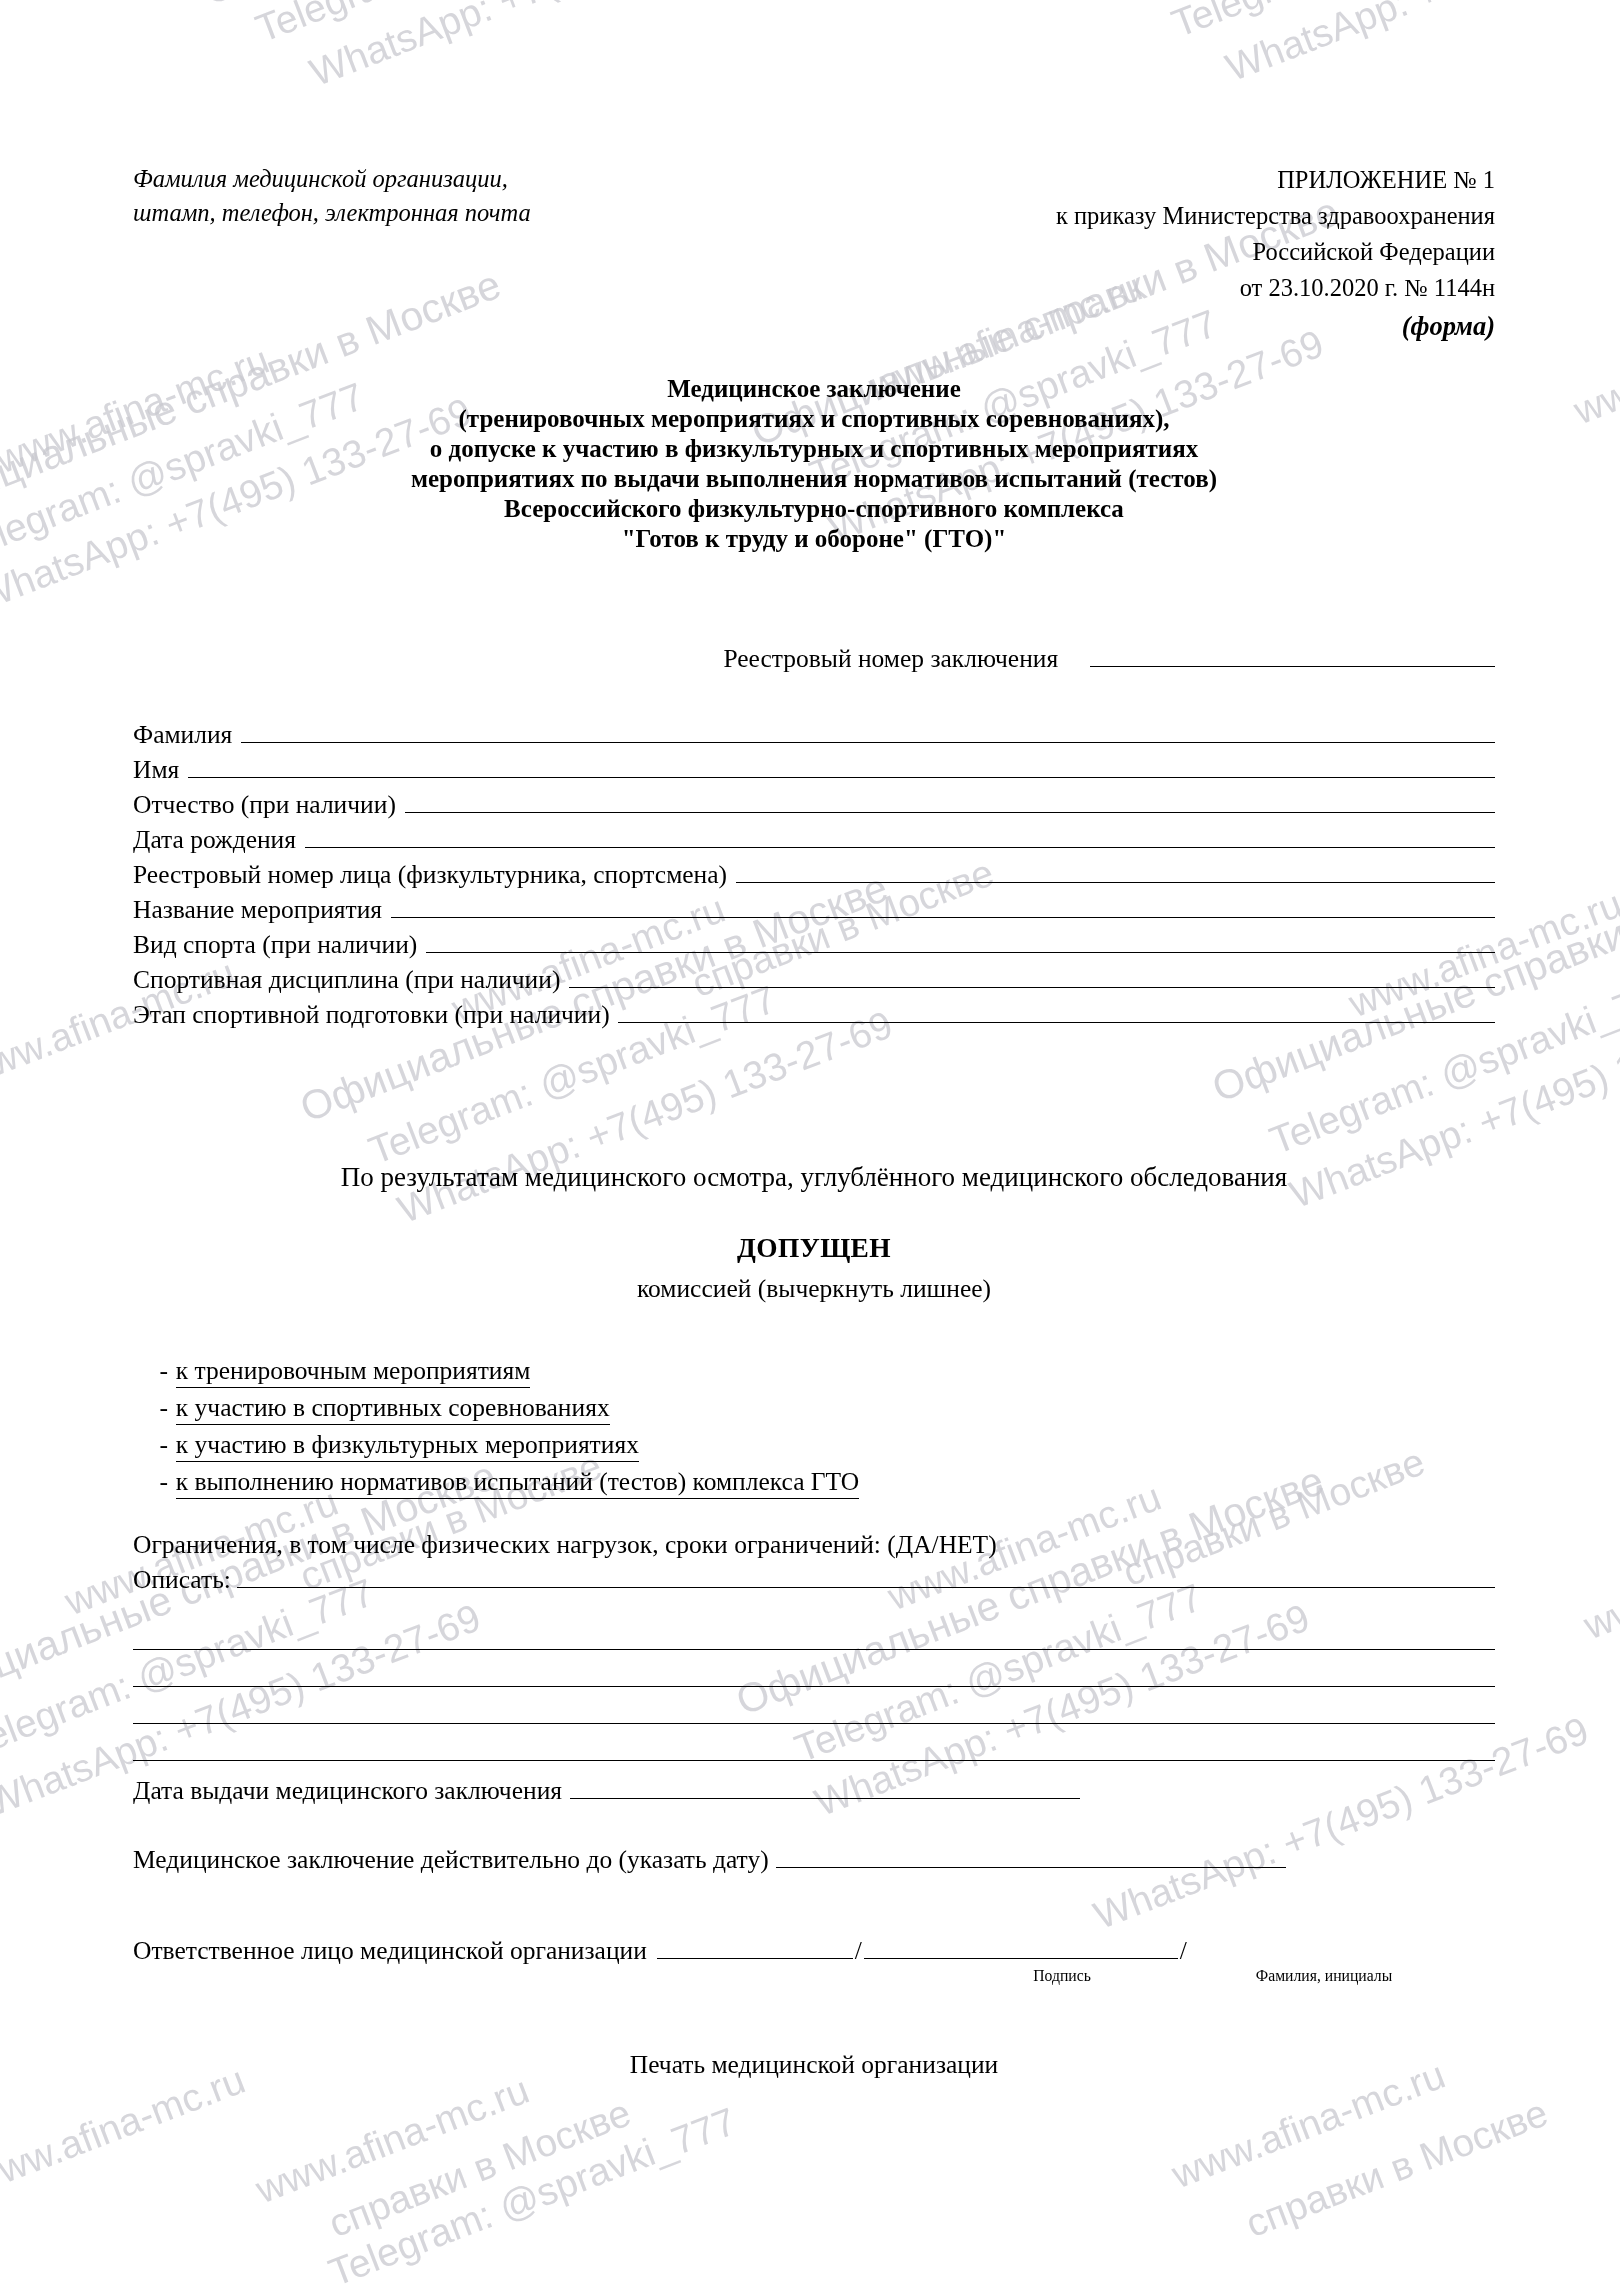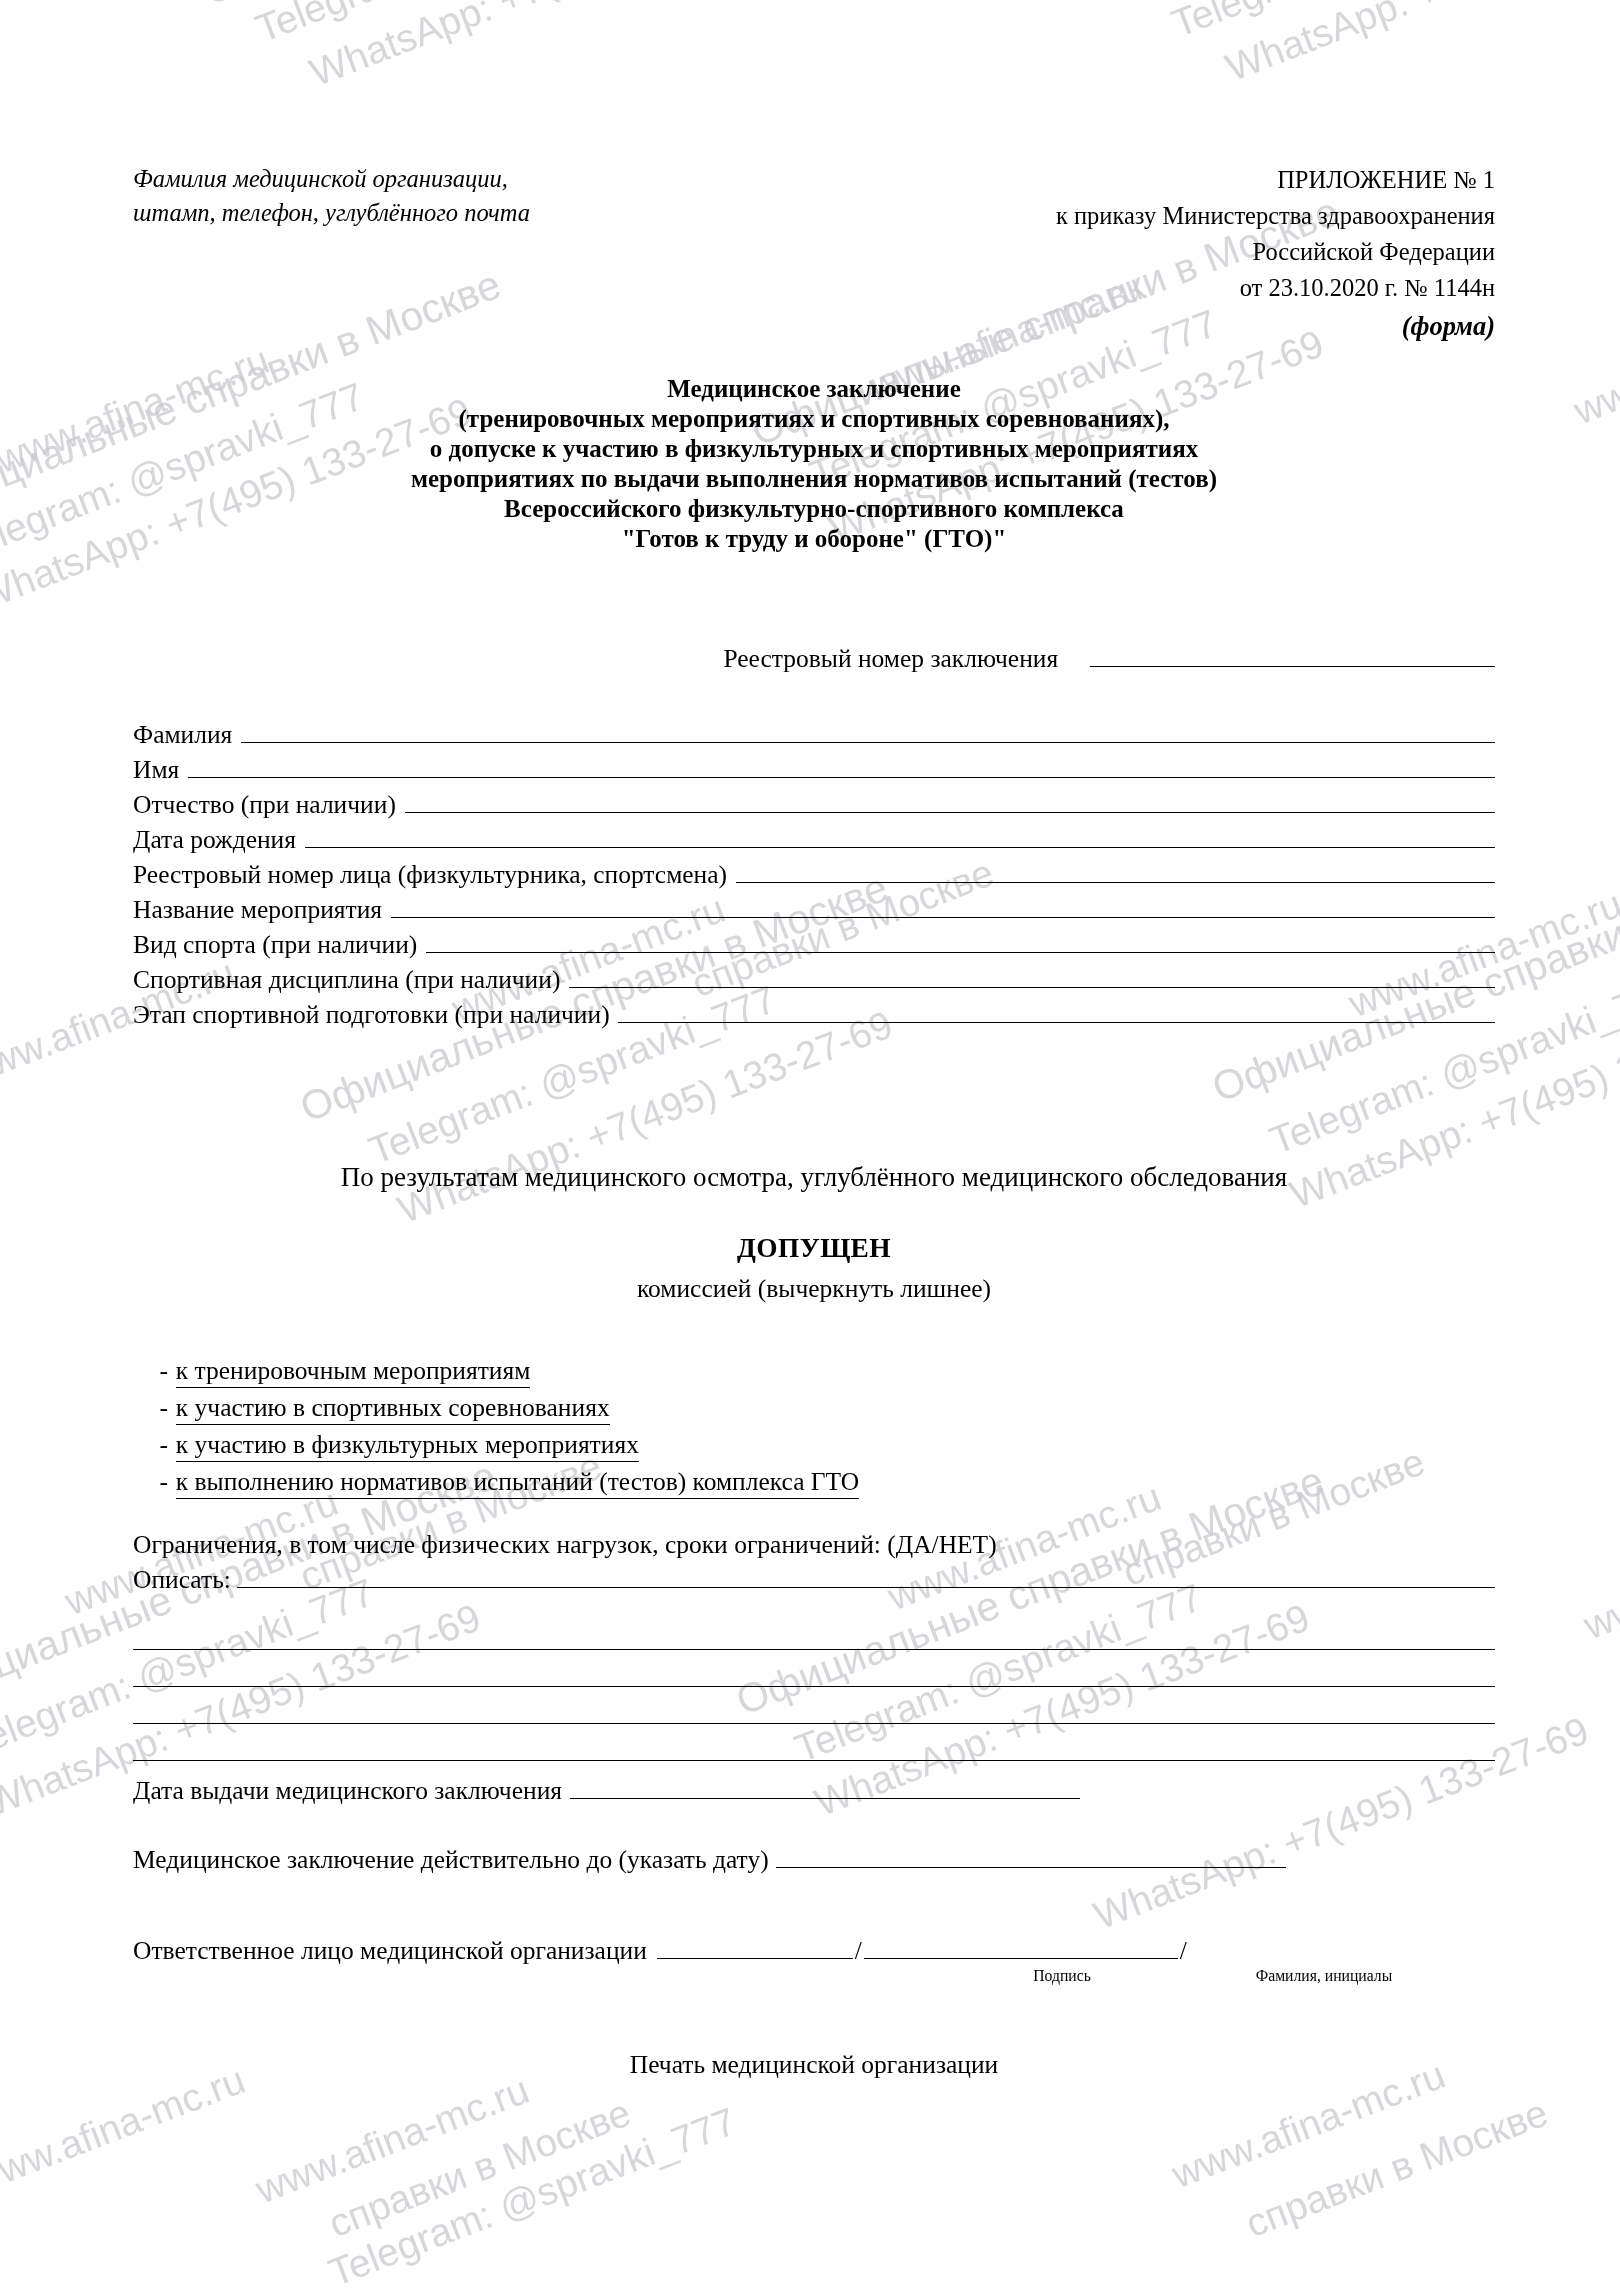--- a/index.html
+++ b/index.html
@@ -360,21 +360,21 @@
     <div class="wm" style="left:1166px; top:2156px; font-size:39px; transform:rotate(-21deg);">www.afina-mc.ru</div>
     <div class="wm" style="left:1240px; top:2205px; font-size:39px; transform:rotate(-21deg);">справки в Москве</div>
   </div>
 
   <div class="content">
     <div class="sheet">
 
       <div class="header-row">
         <div class="org-block">
           <div>Фамилия медицинской организации,</div>
-          <div>штамп, телефон, углублённого почта</div>
+          <div>штамп, телефон, электронная почта</div>
         </div>
         <div class="appendix-block">
           <div>ПРИЛОЖЕНИЕ № 1</div>
           <div>к приказу Министерства здравоохранения</div>
           <div>Российской Федерации</div>
           <div>от 23.10.2020 г. № 1144н</div>
           <div class="appendix-form">(форма)</div>
         </div>
       </div>
 

